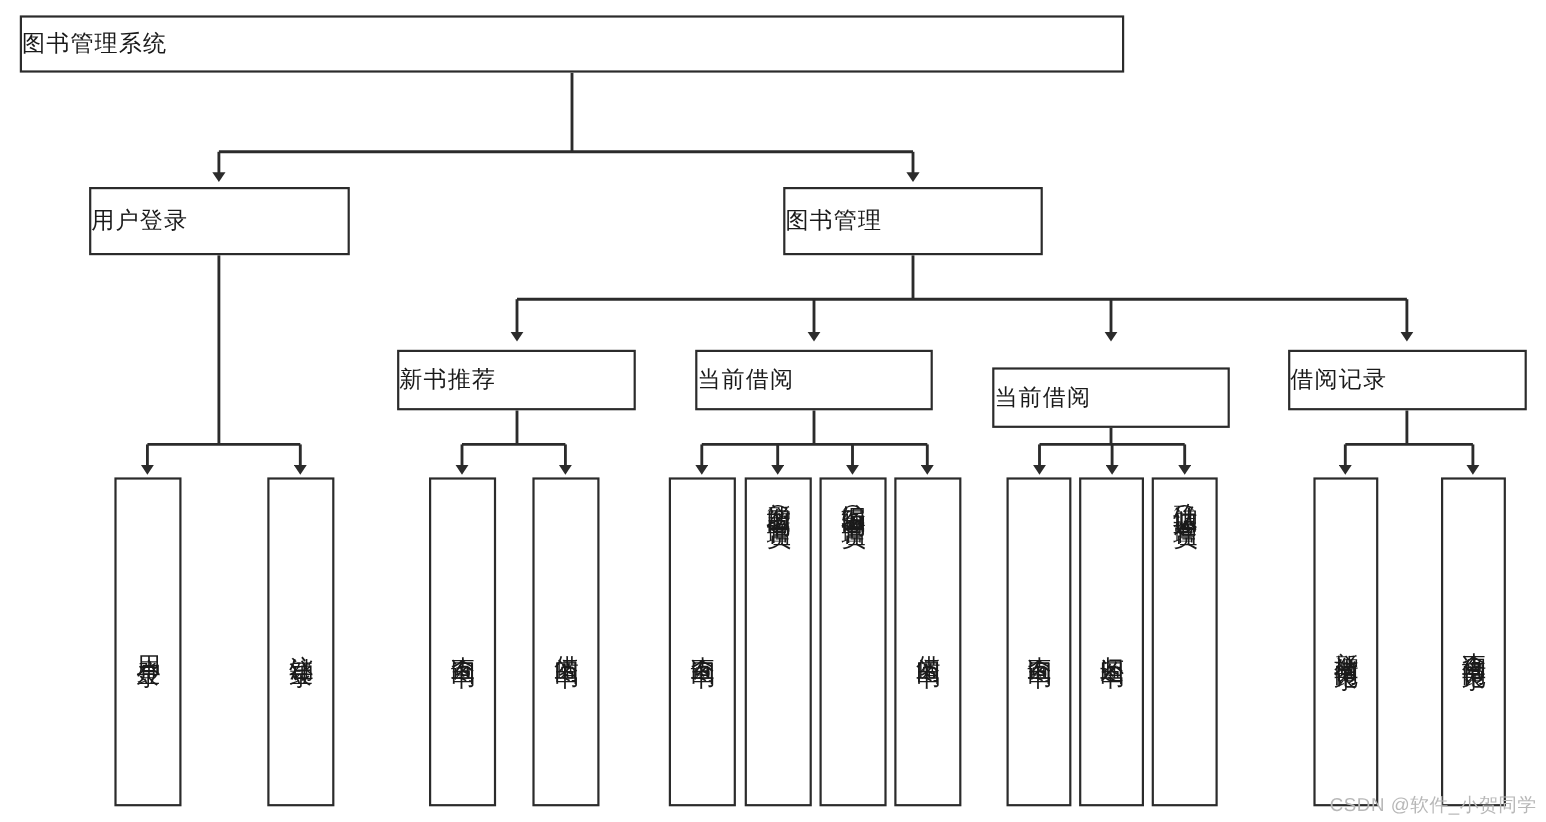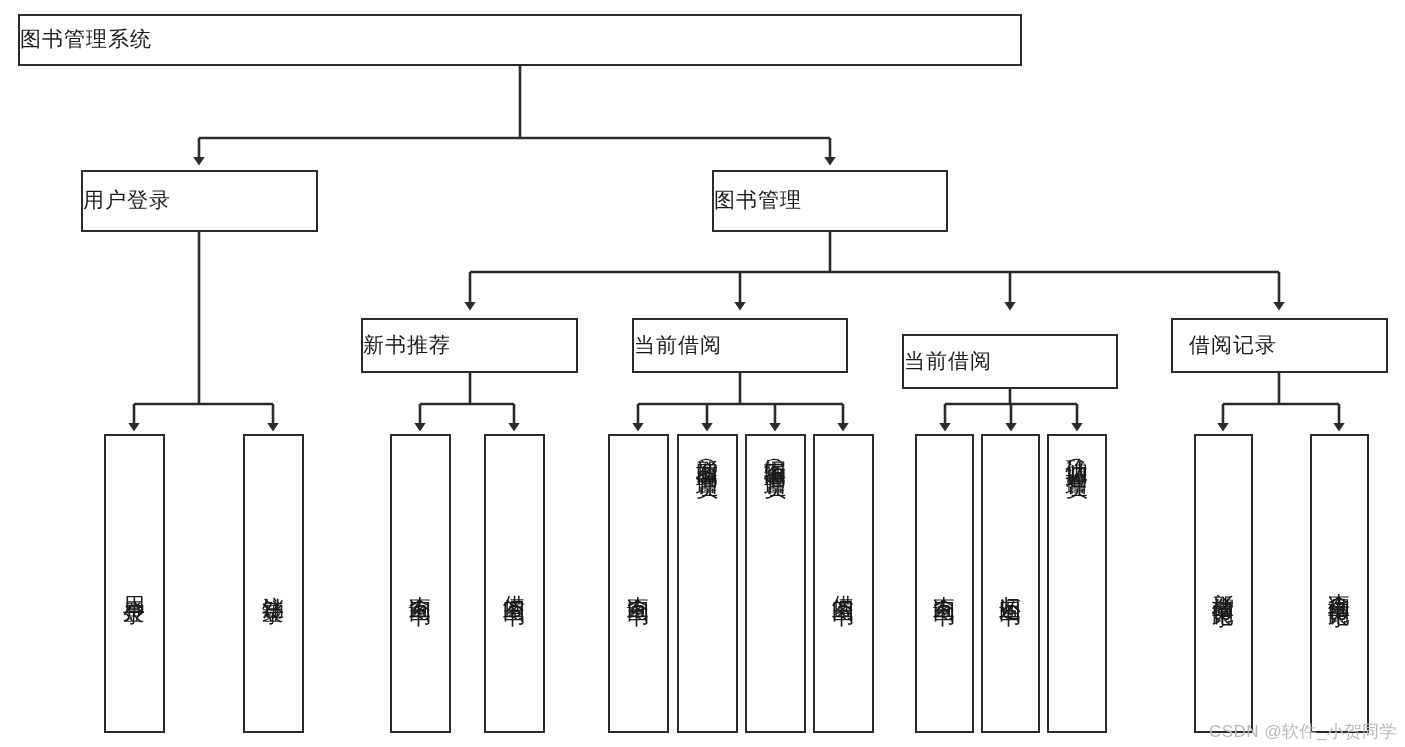--- a/index.html
+++ b/index.html
@@ -146,21 +146,21 @@
   </div>
 
   <div class="node node-h" style="left:632px; top:318px; width:216px; height:55px;">
     <span class="label">当前借阅</span>
   </div>
 
   <div class="node node-h" style="left:902px; top:334px; width:216px; height:55px;">
     <span class="label">当前借阅</span>
   </div>
 
-  <div class="node node-h" style="left:1171px; top:318px; width:217px; height:55px;padding-left:16px;">
+  <div class="node node-h" style="left:1171px; top:318px; width:217px; height:55px;">
     <span class="label">借阅记录</span>
   </div>
 
   <div class="node node-v vpad-center" style="left:104px; top:434px; width:61px; height:299px;">
     <span class="label">用户登录</span>
   </div>
 
   <div class="node node-v vpad-center" style="left:243px; top:434px; width:61px; height:299px;">
     <span class="label">注销登录</span>
   </div>

